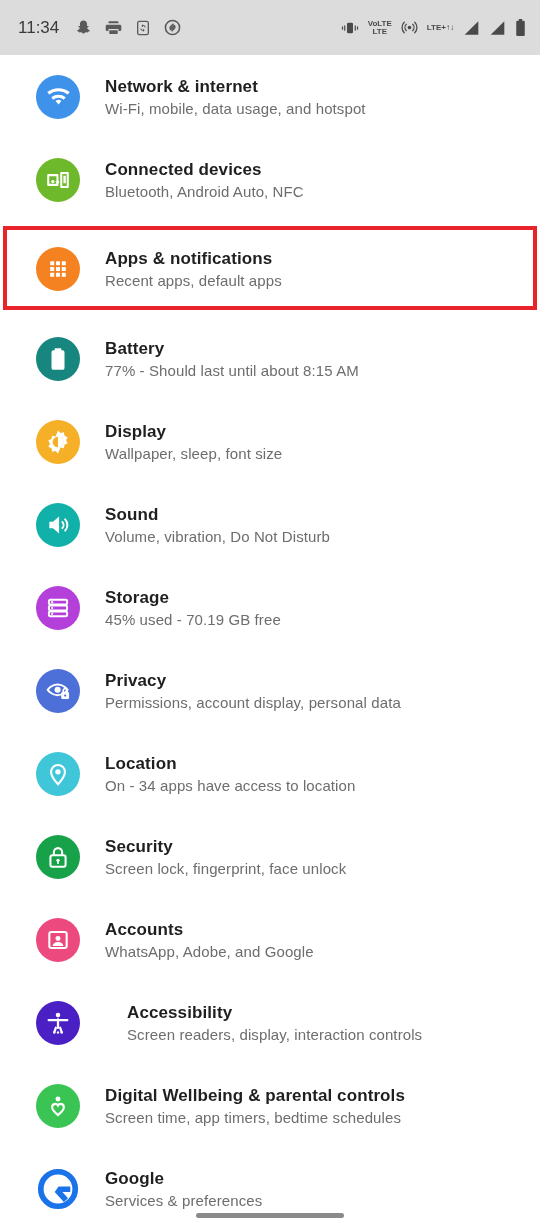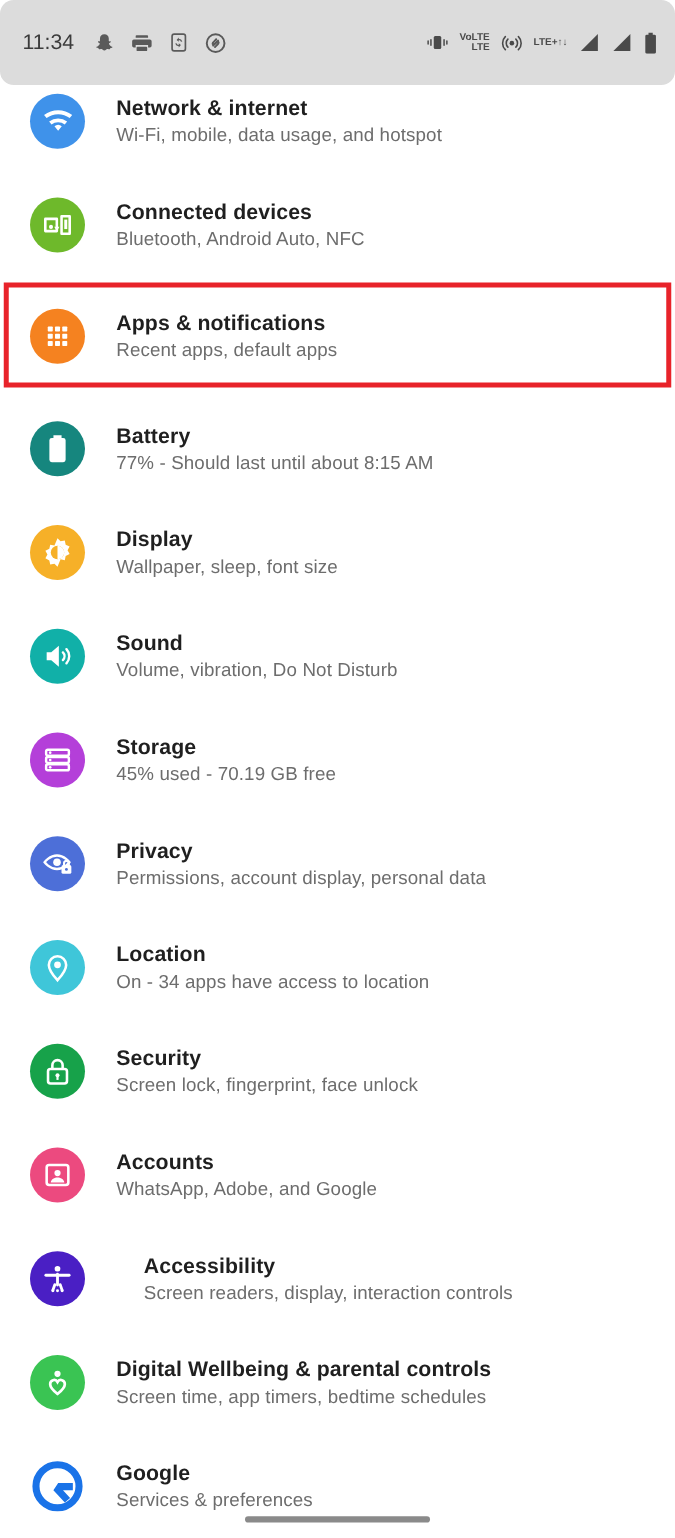--- a/index.html
+++ b/index.html
@@ -11,51 +11,50 @@
   }
   #screen {
     position: relative;
     width: 540px; height: 1230px;
     background: #ffffff;
   }
 
   
   #status-bar {
     position: absolute; top: 0; left: 0;
-    width: 540px; height: 68px;
+    width: 540px; height: 55px;
     background: #dcdcdc;
     display: flex; align-items: center;
     padding: 0 14px 0 18px;
-    border-radius: 11px;
   }
   #status-clock {
     font-size: 17px; color: #3b3b3b;
     letter-spacing: 0px;
     font-family: "Liberation Sans", sans-serif;
   }
   #status-left-icons {
     display: flex; align-items: center; gap: 13px;
     margin-left: 16px;
   }
   #status-right-icons {
     margin-left: auto;
     display: flex; align-items: center; gap: 9px;
   }
   .sb-ico { display: block; }
   .sb-txt {
     font-size: 8px; line-height: 8px; color: #4a4a4a;
     font-weight: bold; text-align: center;
     font-family: "Liberation Sans", sans-serif;
   }
-  .volte-wrap { display: flex; flex-direction: column; align-items: flex-end; }
+  .volte-wrap { display: flex; flex-direction: column; align-items: center; }
   .lte-wrap { display: flex; flex-direction: row; align-items: flex-end; }
 
   
   #settings-list {
-    position: absolute; top: 55px; left: 4px;
+    position: absolute; top: 55px; left: 16px;
     width: 464px; height: 1175px;
   }
   .row {
     position: absolute; left: 0;
     width: 540px; height: 83px;
     display: flex; align-items: center;
     padding-left: 20px;
   }
   .row-icon {
     width: 44px; height: 44px;

